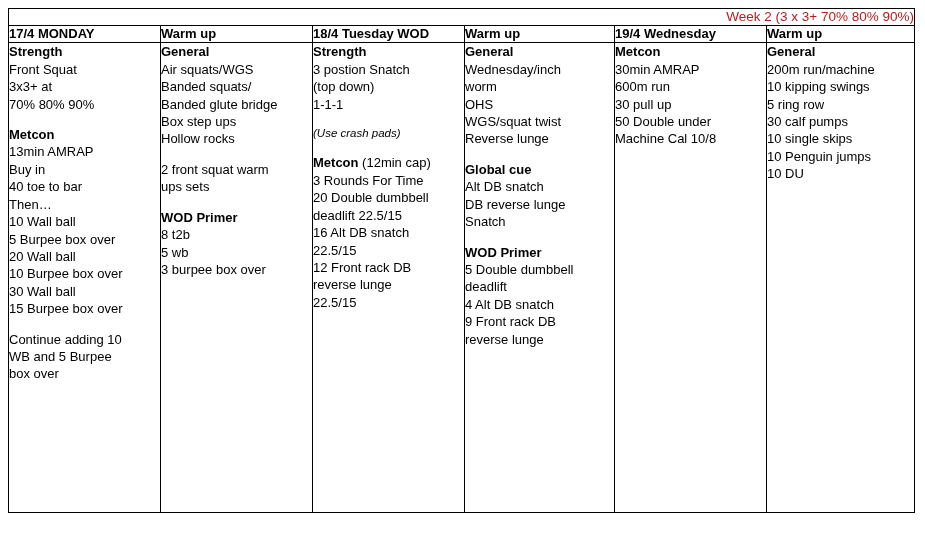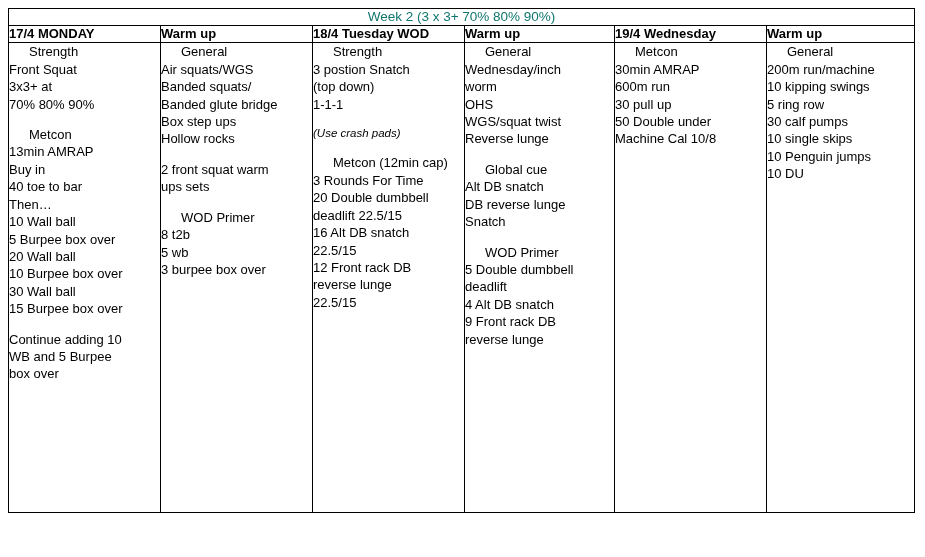--- a/index.html
+++ b/index.html
@@ -21,23 +21,23 @@
     table-layout: fixed;
     width: 906px;
     margin: 8px 8px 0 8px;
   }
   table.wod td, table.wod th {
     border: 1px solid #000000;
     vertical-align: top;
     padding: 0;
   }
   .title-cell {
-    text-align: center;
+    text-align: right;
     font-size: 13.5px;
-    color: #0f766e;
+    color: #b91c1c;
     padding: 6px 4px 7px 4px;
     font-weight: normal;
     line-height: 1.2;
   }
   .head-cell {
     font-weight: bold;
     font-size: 13px;
     padding: 10px 8px 12px 8px;
     line-height: 1.25;
     white-space: nowrap;
@@ -45,23 +45,22 @@
   }
   .body-cell {
     padding: 9px 8px 8px 8px;
     font-size: 13px;
     line-height: 1.34;
     height: 470px;
   }
   .blk { margin-bottom: 13px; }
   .blk:last-child { margin-bottom: 0; }
   .blk-title {
-    font-weight: normal;
+    font-weight: bold;
     display: inline;
-    margin-left: 20px;
   }
   .blk-title-note {
     font-weight: normal;
     display: inline;
     text-align: center;
   }
   .line { display: block; }
   .line.small { font-size: 11.5px; font-style: italic; }
   .blk.italic .line { }
   .colw1 { width: 152px; }

